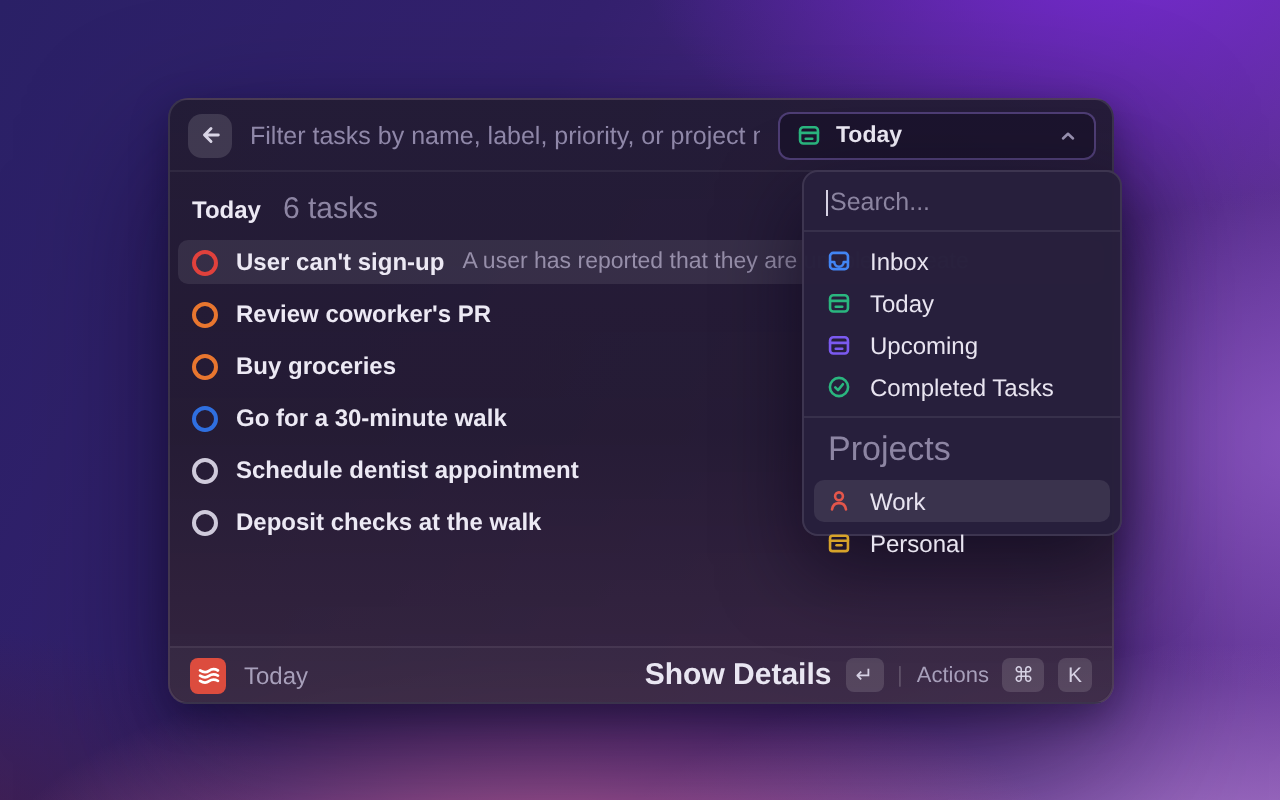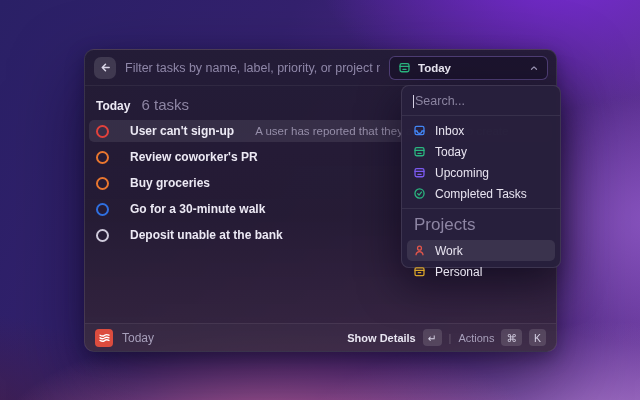--- a/index.html
+++ b/index.html
@@ -57,21 +57,21 @@
   
   .list-head {
     display:flex; align-items:baseline; gap:11px;
     padding:10px 10px 7px 11px;
   }
   .sec-title { font-size:12px; font-weight:bold; color:#ece9f4; }
   .sec-count { font-size:15px; color:#8d85a3; }
   .task-list { padding:0 4px; }
   .task-row {
     height:22px; margin-bottom:4px;
-    display:flex; align-items:center; gap:21px;
+    display:flex; align-items:center; gap:9px;
     padding:0 7px; border-radius:5px; cursor:pointer;
     overflow:hidden; white-space:nowrap;
   }
   .task-row.selected { background:rgba(255,255,255,0.085); }
   .t-circle {
     width:13px; height:13px; flex:0 0 auto;
     border-radius:50%; border:2px solid #cfcadb;
   }
   .t-title { font-size:12px; color:#ece9f4; font-weight:bold; flex:0 0 auto; }
   .t-desc { font-size:11.5px; color:#968ea9; overflow:hidden; }
@@ -83,21 +83,21 @@
     border-top:1px solid rgba(255,255,255,0.07);
     background:rgba(255,255,255,0.025);
     border-radius:0 0 10px 10px;
   }
   .app-logo {
     width:18px; height:18px; border-radius:4px;
     display:flex; align-items:center; justify-content:center;
   }
   .ctx-label { font-size:12px; color:#a79fba; }
   .f-right { margin-left:auto; display:flex; align-items:center; gap:7px; }
-  .f-strong { font-size:11px; font-weight:bold; color:#e9e6f2; }
+  .f-strong { font-size:15px; font-weight:bold; color:#e9e6f2; }
   .f-dim { font-size:11px; color:#a79fba; }
   .kbd {
     min-width:17px; height:17px; padding:0 5px;
     background:rgba(255,255,255,0.13); border-radius:4px;
     display:flex; align-items:center; justify-content:center;
     font-size:10.5px; color:#d6d1e4; cursor:pointer;
   }
   .f-sep { color:rgba(255,255,255,0.18); font-size:11px; }
 
   
@@ -177,21 +177,25 @@
       <div class="task-row">
         <span class="t-circle" style="border-color: rgb(232, 118, 47);"></span>
         <span class="t-title">Buy groceries</span>
       </div>
       <div class="task-row">
         <span class="t-circle" style="border-color: rgb(47, 111, 224);"></span>
         <span class="t-title">Go for a 30-minute walk</span>
       </div>
       <div class="task-row">
         <span class="t-circle" style="border-color: rgb(207, 202, 219);"></span>
-        <span class="t-title">Deposit unable at the bank</span>
+        <span class="t-title">Schedule dentist appointment</span>
+      </div>
+      <div class="task-row">
+        <span class="t-circle" style="border-color: rgb(207, 202, 219);"></span>
+        <span class="t-title">Deposit checks at the walk</span>
       </div>
     </div>
 
     <div class="p-footer">
       <span class="app-logo" style="background-color: rgb(220, 76, 62);">
         <svg width="13" height="13" viewBox="0 0 16 16" fill="none" stroke="#ffffff" stroke-width="1.7" stroke-linecap="round">
           <path d="M2.5 5.2 c2 1.3 4 1.3 5.5 0.2 s3.5-1.3 5.5 -0.2"></path>
           <path d="M2.5 8.4 c2 1.3 4 1.3 5.5 0.2 s3.5-1.3 5.5 -0.2"></path>
           <path d="M2.5 11.6 c2 1.3 4 1.3 5.5 0.2 s3.5-1.3 5.5 -0.2"></path>
         </svg>

